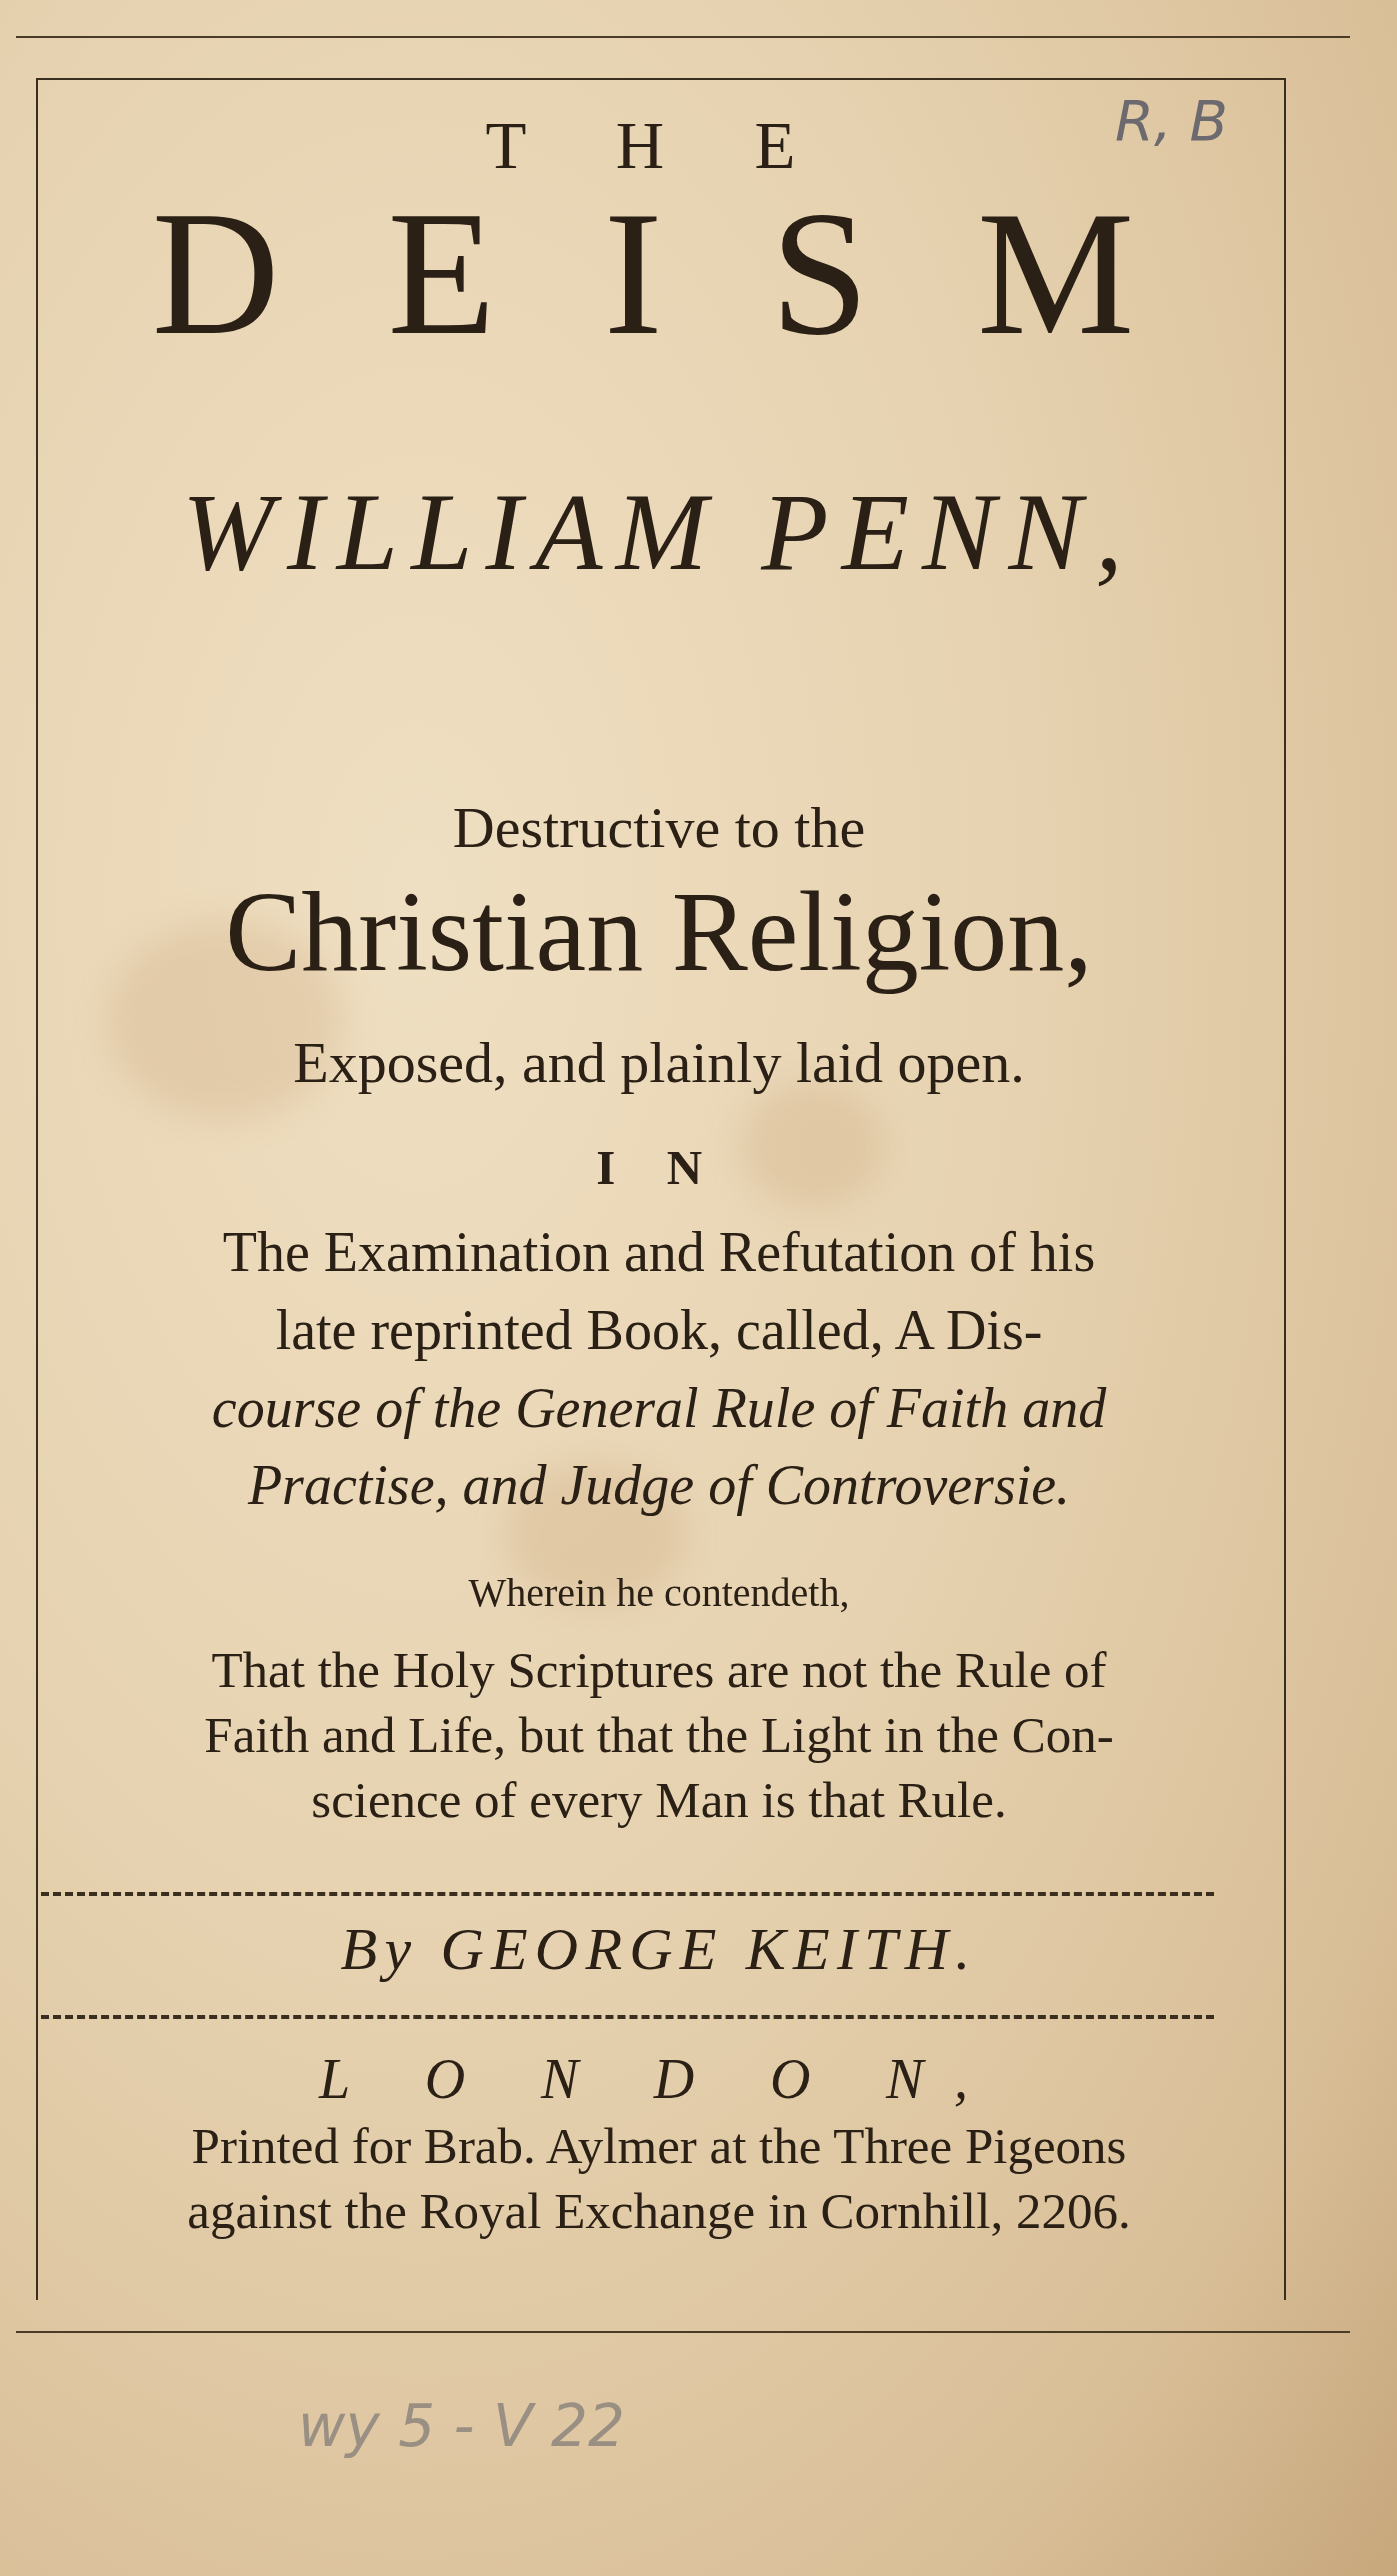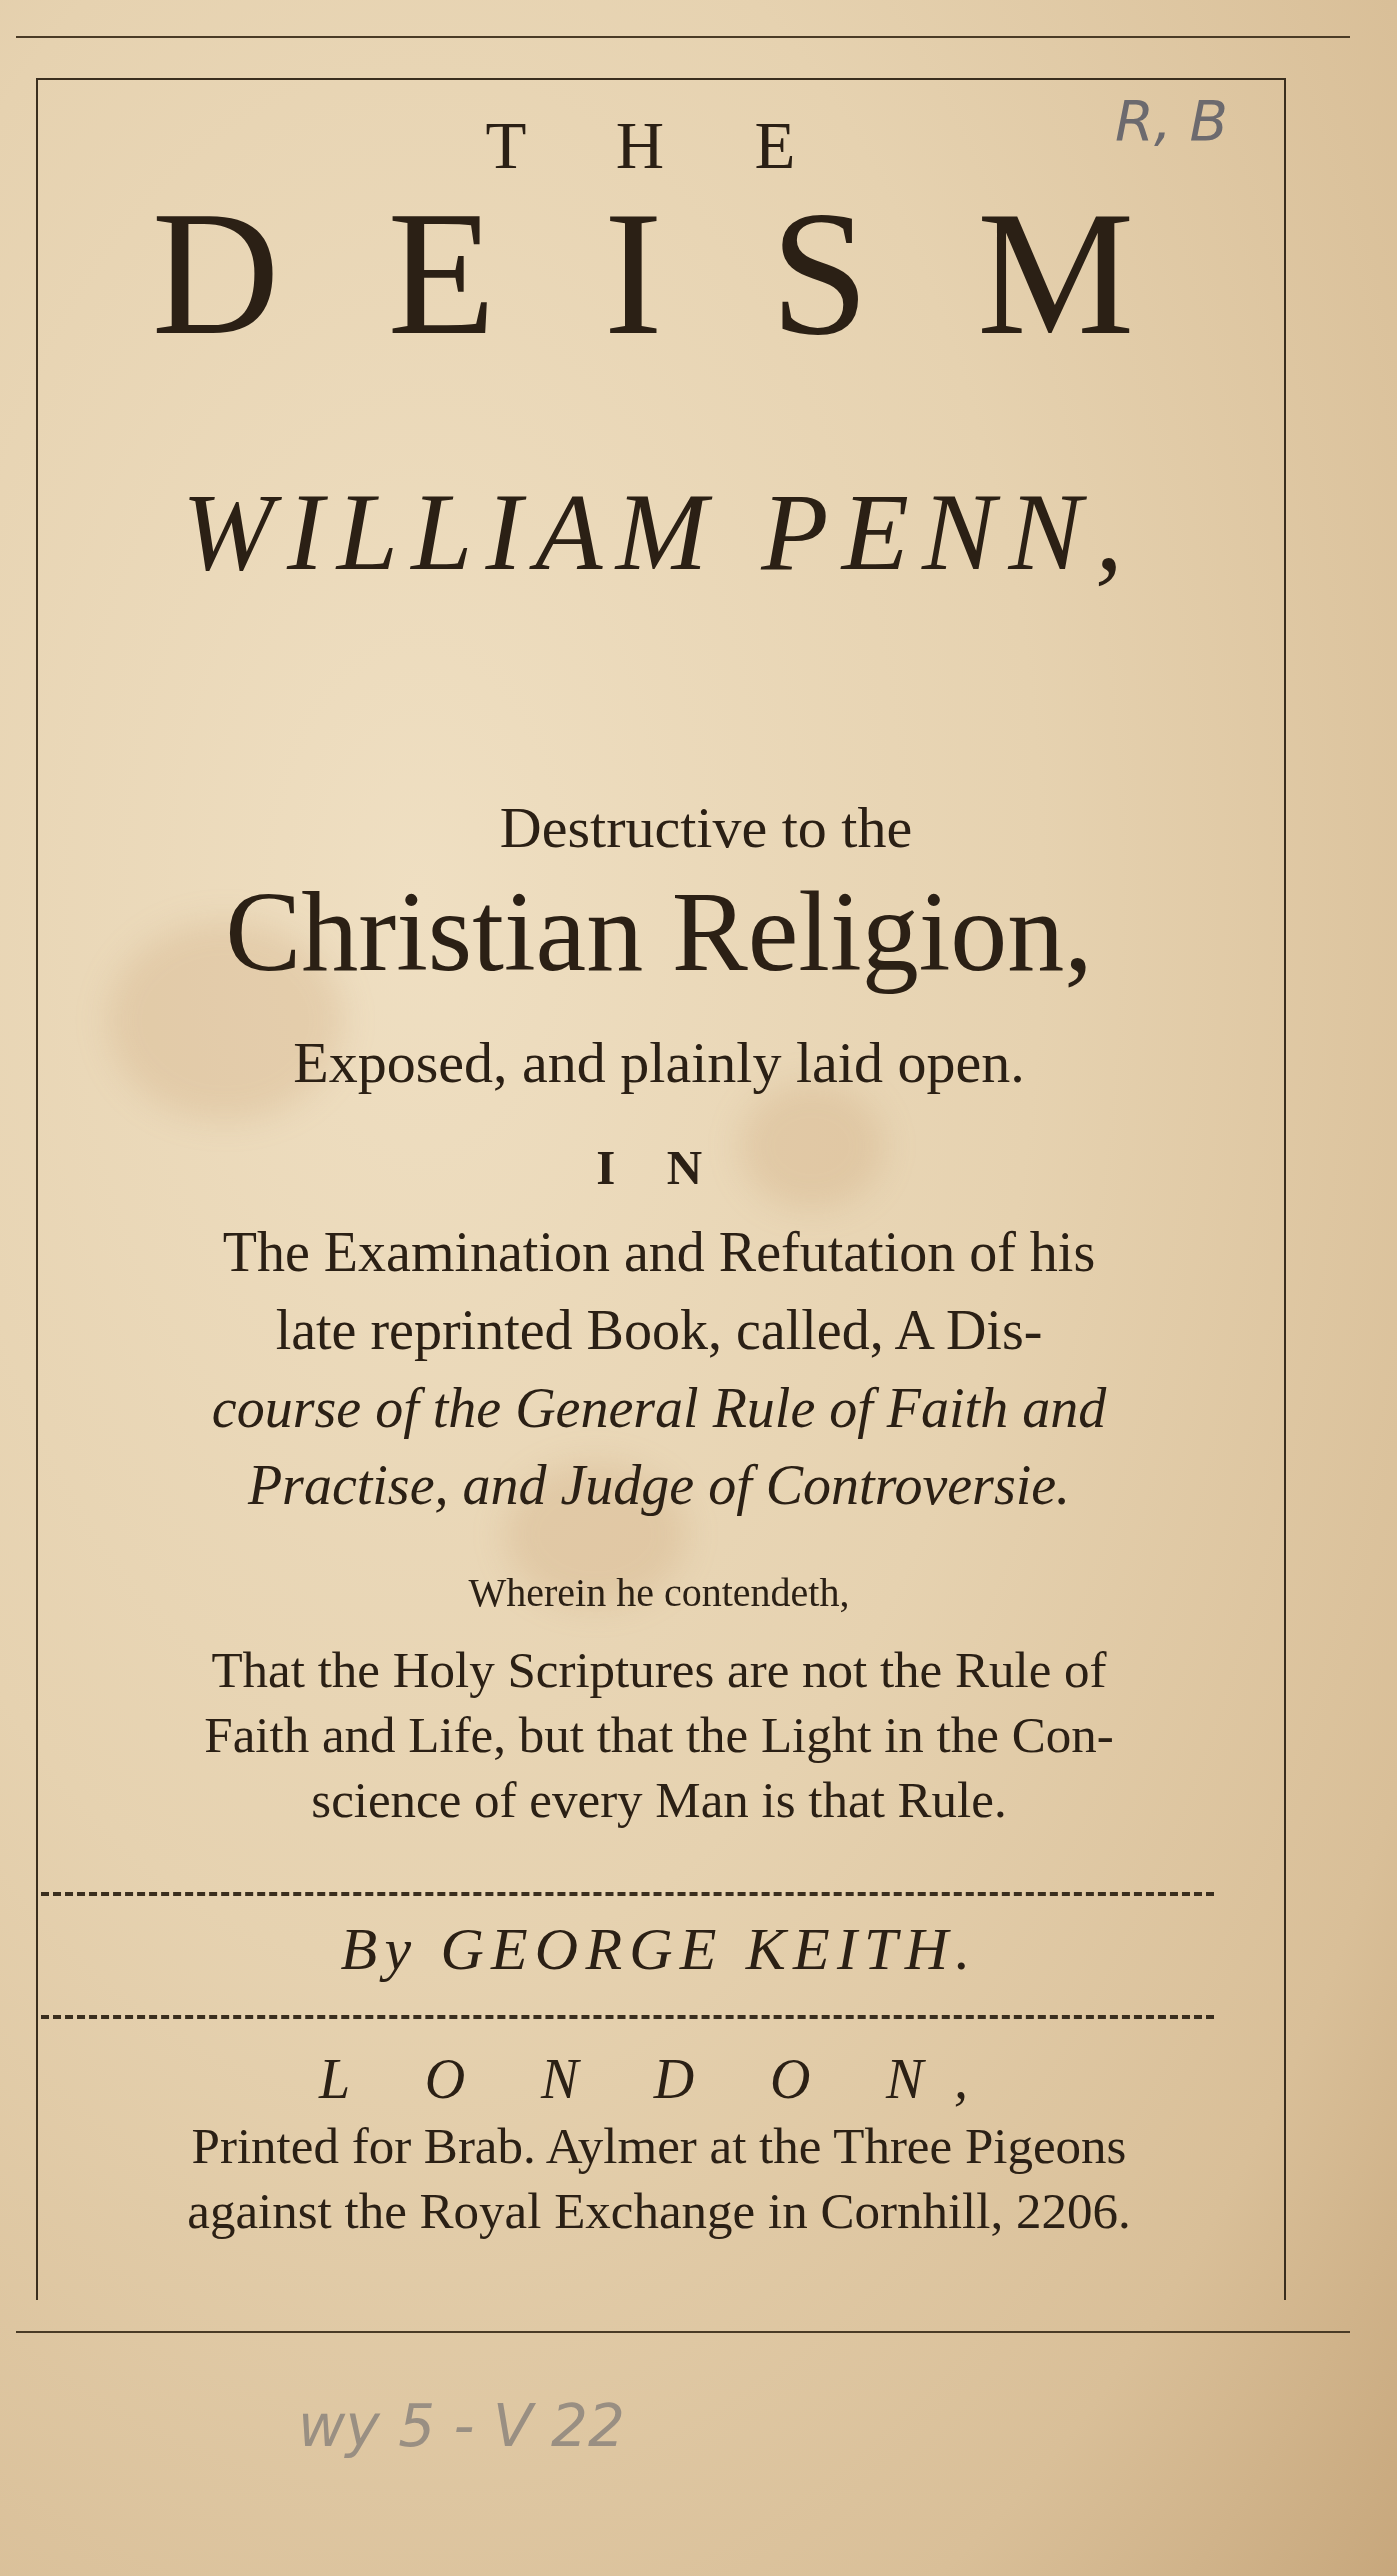--- a/index.html
+++ b/index.html
@@ -25,21 +25,21 @@
 
   <div class="frame-outer"></div>
   <div class="frame-inner"></div>
 
   <div class="annot" style="left:1115px;top:88px;font-size:56px;">R, B</div>
 
   <div class="line caps-spaced" style="top:107px;font-size:67px;">T H E</div>
   <div class="line" style="top:185px;font-size:177px;letter-spacing:0.18em;line-height:1;">D E I S M</div>
   <div class="line italic" style="top:469px;font-size:110px;letter-spacing:0.12em;">WILLIAM PENN,</div>
 
-  <div class="line" style="top:794px;font-size:58px;margin-left:47px;">Destructive to the</div>
+  <div class="line" style="top:794px;font-size:58px;">Destructive to the</div>
   <div class="line" style="top:866px;font-size:114px;">Christian Religion,</div>
   <div class="line" style="top:1029px;font-size:58px;text-align:center;">Exposed, and plainly laid open.</div>
 
   <div class="line" style="top:1139px;font-size:49px;letter-spacing:0.4em;font-weight:bold;">I N</div>
 
   <div class="line" style="top:1220px;font-size:56px;">The Examination and Refutation of his</div>
   <div class="line" style="top:1298px;font-size:56px;">late reprinted Book, called, A Dis-</div>
   <div class="line italic" style="top:1376px;font-size:56px;">course of the General Rule of Faith and</div>
   <div class="line italic" style="top:1453px;font-size:56px;">Practise, and Judge of Controversie.</div>
 

